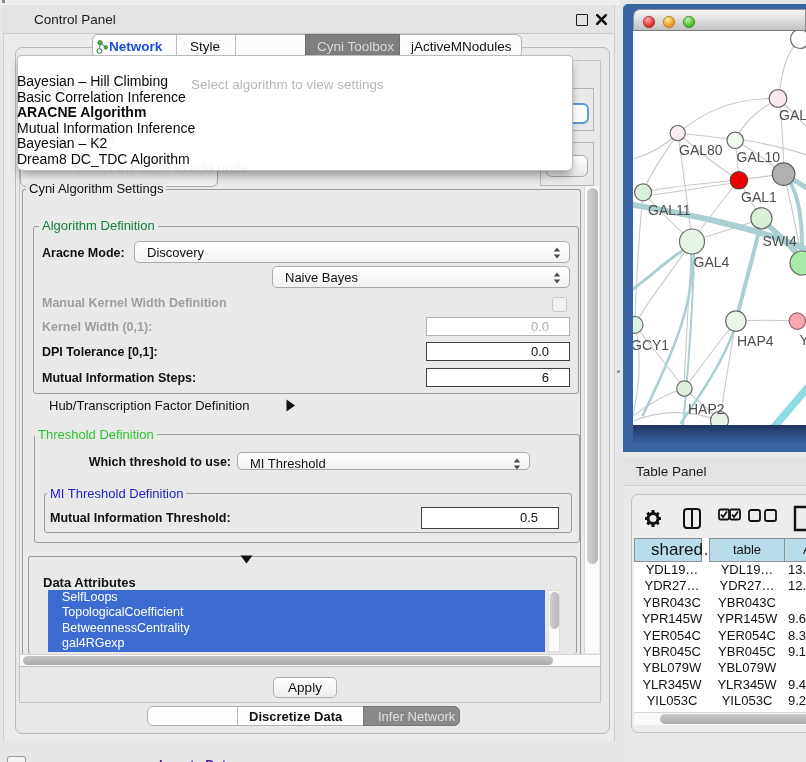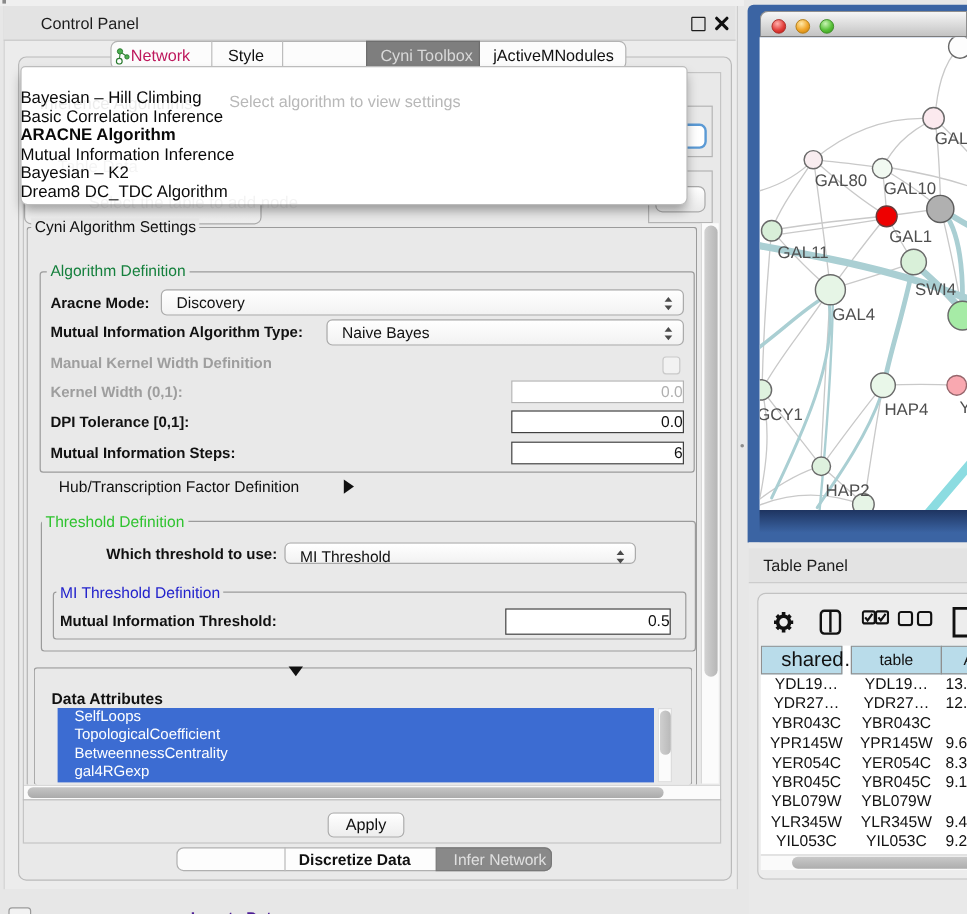--- a/index.html
+++ b/index.html
@@ -4,21 +4,21 @@
 <style>
   html,body{margin:0;padding:0;}
   body{width:806px;height:762px;overflow:hidden;background:#e7e7e7;
        font-family:"Liberation Sans",sans-serif;}
   .abs{position:absolute;}
   #page{position:relative;width:806px;height:762px;overflow:hidden;}
   .bold{font-weight:bold;}
   .grp{position:absolute;border:1px solid #9b9b9b;border-radius:3px;}
   .grplabel{position:absolute;background:#e9e9e9;padding:0 3px;font-size:13px;line-height:14px;}
   .fld{position:absolute;background:#fff;font-size:13px;text-align:right;
-       padding-right:0;box-sizing:border-box;}
+       padding-right:20px;box-sizing:border-box;}
   .combo{position:absolute;background:linear-gradient(#ffffff,#f2f2f2);
          border:1px solid #ababab;border-radius:5px;box-sizing:border-box;
          font-size:13px;color:#111;}
   .lbl{position:absolute;font-size:12.5px;color:#111;white-space:nowrap;}
 </style>
 </head>
 <body>
 <div id="page">
 <div class="abs" style="left:0;top:0;width:620px;height:5px;background:#efefef;"></div>
 
@@ -38,21 +38,21 @@
 <div class="abs" style="left:92px;top:34px;width:430px;height:24px;background:#fcfcfc;border:1px solid #b3b3b3;border-radius:6px;box-sizing:border-box;z-index:2;"></div>
 <div class="abs" style="left:305px;top:34px;width:95px;height:24px;background:#7e7e7e;border:1px solid #6e6e6e;box-sizing:border-box;z-index:2;"></div>
 <div class="abs" style="left:176px;top:34px;width:1px;height:24px;background:#bdbdbd;z-index:2;"></div>
 <div class="abs" style="left:235px;top:34px;width:1px;height:24px;background:#bdbdbd;z-index:2;"></div>
 <svg class="abs" style="left:96px;top:40px;z-index:2" width="13" height="14" viewBox="0 0 13 14">
   <circle cx="4" cy="2.8" r="2.2" fill="#4caf50" stroke="#2d7d32" stroke-width="0.8"></circle>
   <circle cx="3.4" cy="11" r="2.4" fill="#fff" stroke="#2d7d32" stroke-width="1"></circle>
   <circle cx="9.8" cy="7.4" r="1.8" fill="#4caf50" stroke="#2d7d32" stroke-width="0.8"></circle>
   <path d="M4 5 L3.6 8.6 M5.8 4.4 L9 6.4" stroke="#2d7d32" stroke-width="0.9"></path>
 </svg>
-<div class="abs" style="left:109px;top:39px;font-size:13.5px;color:#be185d;z-index:2;">Network</div>
+<div class="abs" style="left:109px;top:39px;font-size:13.5px;color:#1d4ed8;z-index:2;font-weight:bold;">Network</div>
 <div class="abs" style="left:190px;top:39px;font-size:13.5px;color:#111;z-index:2;">Style</div>
 <div class="abs" style="left:248px;top:39px;font-size:13.5px;color:#111;z-index:2;margin-top:20px;">Select</div>
 <div class="abs" style="left:317px;top:39px;font-size:13.5px;color:#d9d9d9;z-index:2;">Cyni Toolbox</div>
 <div class="abs" style="left:411px;top:39px;font-size:13.5px;color:#111;z-index:2;">jActiveMNodules</div>
 
 <div class="abs" style="left:15px;top:47px;width:595px;height:687px;background:#e9e9e9;border:1px solid #bababa;border-radius:7px;box-sizing:border-box;"></div>
 
 <div class="abs" style="left:19px;top:60px;width:582px;height:643px;border:1px solid #c5c5c5;box-sizing:border-box;background:#e9e9e9;"></div>
 
 <div class="abs" style="left:540px;top:88px;width:54px;height:43px;border:1px solid #b4b4b4;box-sizing:border-box;"></div>
@@ -72,21 +72,20 @@
 <div class="grplabel" style="left:39px;top:219px;color:#15803d;">Algorithm Definition</div>
 
 <div class="lbl bold" style="left:42px;top:246px;">Aracne Mode:</div>
 <div class="combo" style="left:134px;top:241px;width:436px;height:22px;padding-left:29px;">
   <span style="position:absolute;left:12px;top:3px;">Discovery</span>
   <svg style="position:absolute;right:8px;top:5px" width="8" height="12" viewBox="0 0 8 12">
     <path d="M4 0.5 L7.2 4.4 L0.8 4.4 Z" fill="#4a4a4a"></path>
         <path d="M4 11.5 L7.2 7.6 L0.8 7.6 Z" fill="#4a4a4a"></path>
   </svg>
 </div>
-<div class="lbl bold" style="left:42px;top:270px;">Mutual Information Algorithm Type:</div>
 <div class="combo" style="left:272px;top:266px;width:298px;height:22px;">
   <span style="position:absolute;left:12px;top:3px;">Naive Bayes</span>
   <svg style="position:absolute;right:8px;top:5px" width="8" height="12" viewBox="0 0 8 12">
     <path d="M4 0.5 L7.2 4.4 L0.8 4.4 Z" fill="#4a4a4a"></path>
         <path d="M4 11.5 L7.2 7.6 L0.8 7.6 Z" fill="#4a4a4a"></path>
   </svg>
 </div>
 <div class="lbl bold" style="left:42px;top:296px;color:#9e9e9e;">Manual Kernel Width Definition</div>
 <div class="abs" style="left:552px;top:297px;width:13px;height:13px;border:1px solid #c9c9c9;border-radius:3px;background:#f2f2f2;"></div>
 <div class="lbl bold" style="left:42px;top:320px;color:#9e9e9e;">Kernel Width (0,1):</div>

